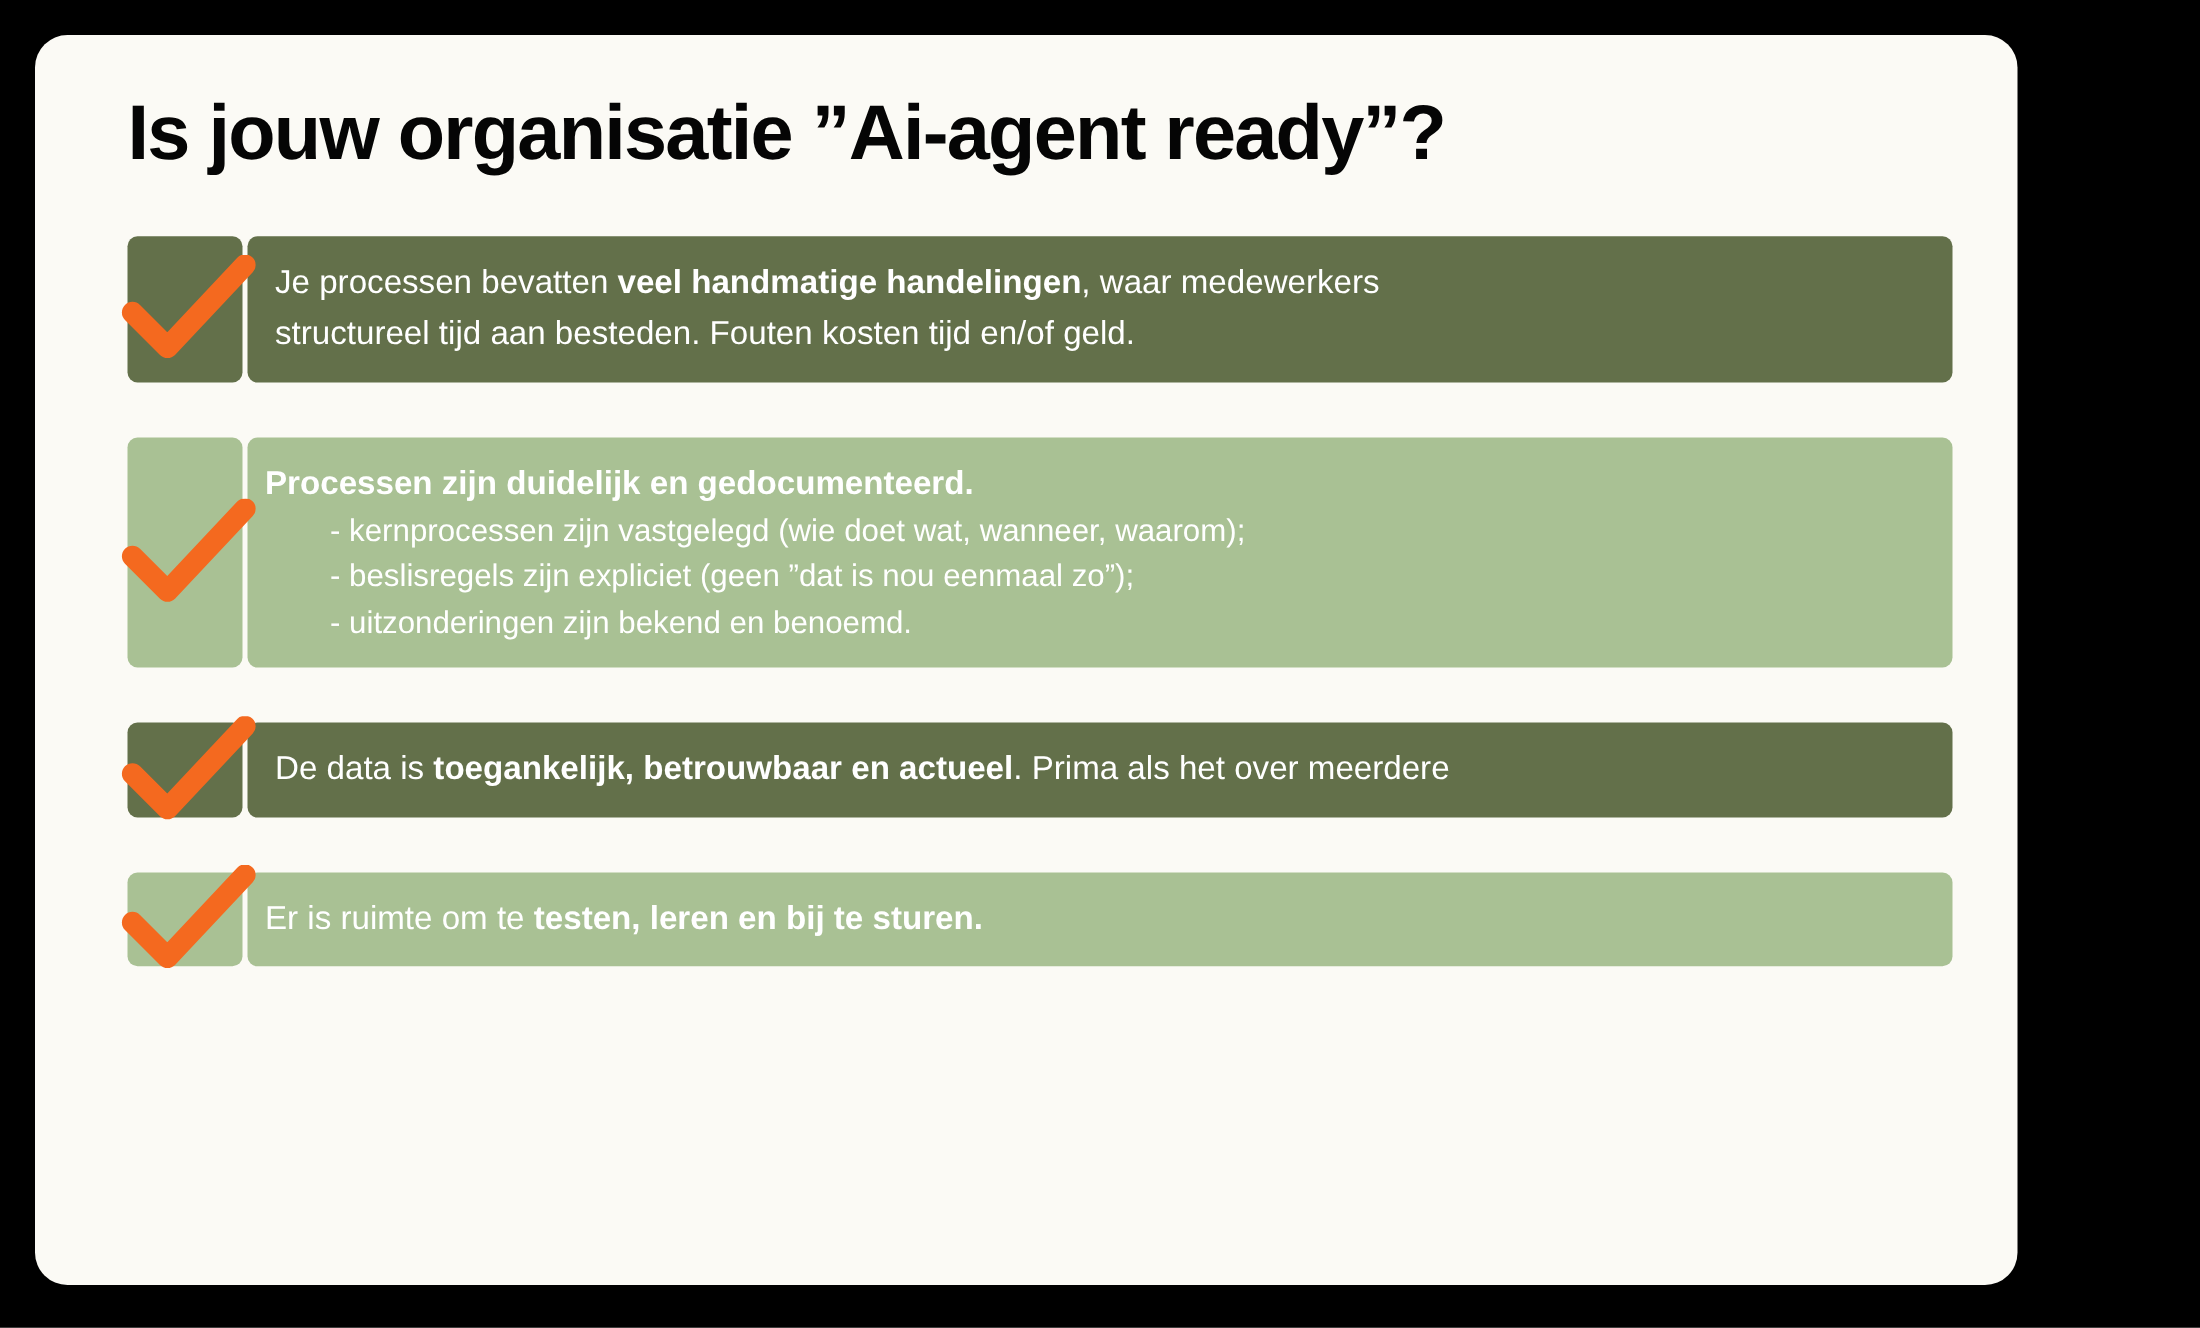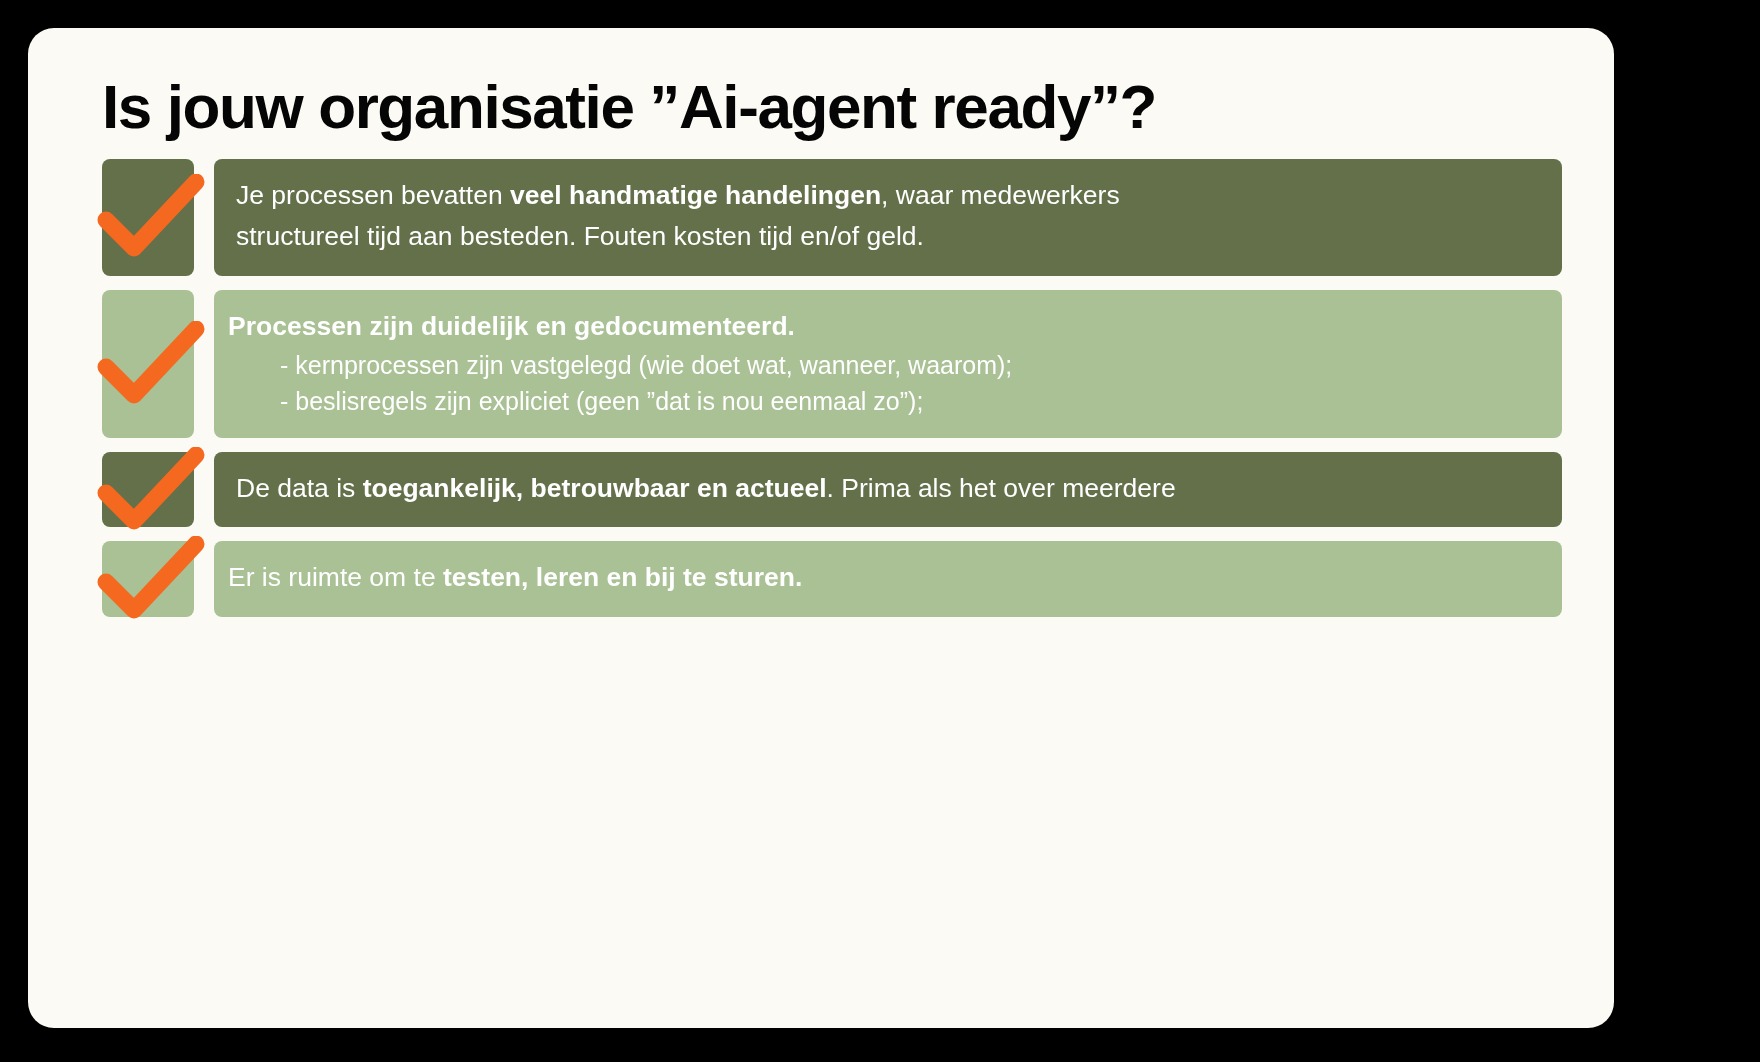--- a/index.html
+++ b/index.html
@@ -50,21 +50,22 @@
   .rows {
     display: flex;
     flex-direction: column;
     gap: 14px;
     margin-left: 22px;
   }
 
   .row {
     display: flex;
     align-items: stretch;
-    gap: 20px;
+    gap: 4px;
+    margin-top: 30px;
   }
 
   .check-box {
     position: relative;
     width: 92px;
     flex: 0 0 92px;
     border-radius: 8px;
   }
   .check-box.dark  { background: #63704a; }
   .check-box.light { background: #a9c194; }
@@ -132,20 +133,21 @@
           <div class="check-box light">
             <span class="check-icon"><svg viewBox="0 0 112 86" width="112" height="86" aria-hidden="true">
                 <path d="M10 46 L38 74 L100 8" fill="none" stroke="#f4691f" stroke-width="17" stroke-linecap="round" stroke-linejoin="round"></path>
               </svg></span>
           </div>
           <div class="bar light">
             <div><b>Processen zijn duidelijk en gedocumenteerd.</b></div>
             <ul class="sub-list">
               <li>- kernprocessen zijn vastgelegd (wie doet wat, wanneer, waarom);</li>
               <li>- beslisregels zijn expliciet (geen ”dat is nou eenmaal zo”);</li>
+              <li>- uitzonderingen zijn bekend en benoemd.</li>
             </ul>
           </div>
         </div>
         <div class="row">
           <div class="check-box dark">
             <span class="check-icon"><svg viewBox="0 0 112 86" width="112" height="86" aria-hidden="true">
                 <path d="M10 46 L38 74 L100 8" fill="none" stroke="#f4691f" stroke-width="17" stroke-linecap="round" stroke-linejoin="round"></path>
               </svg></span>
           </div>
           <div class="bar dark">

